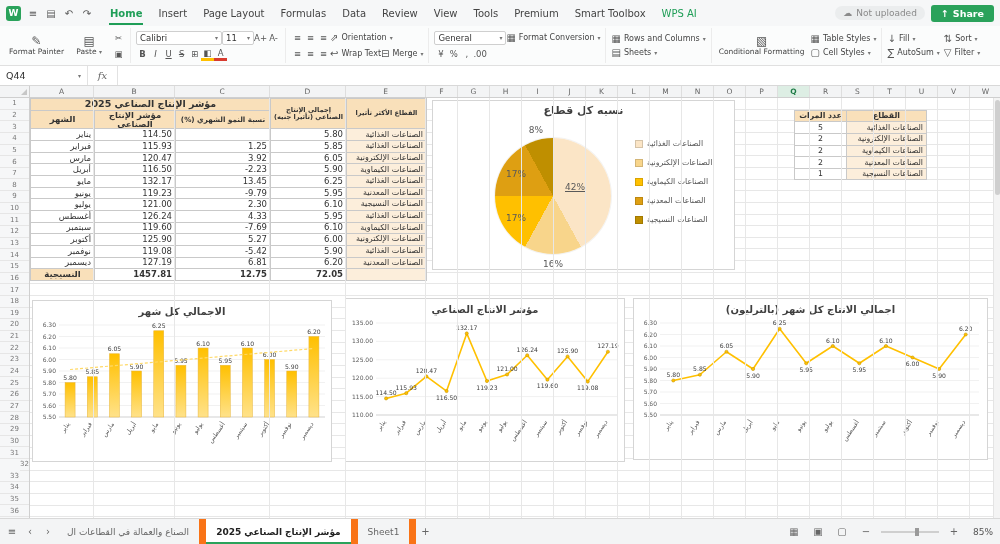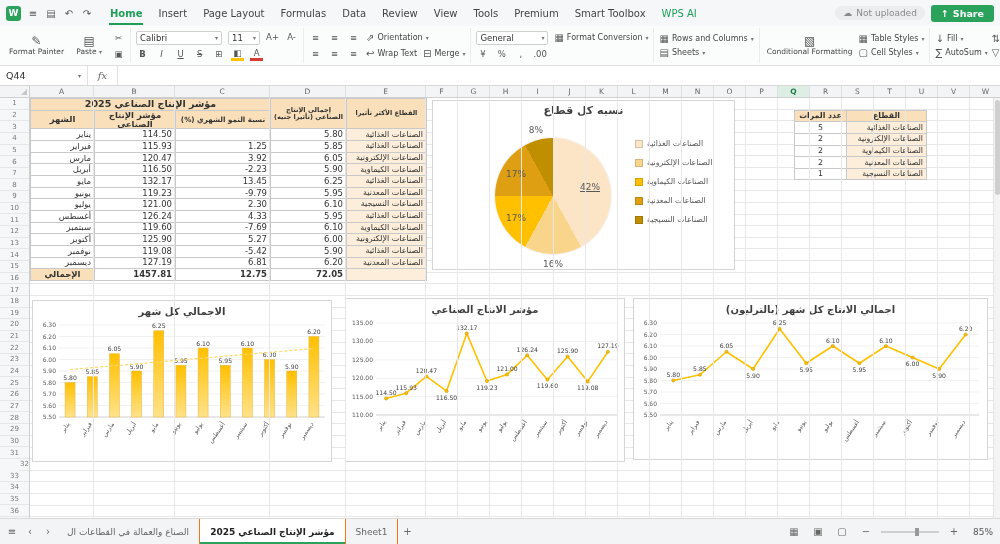--- a/index.html
+++ b/index.html
@@ -19,21 +19,21 @@
 .tb-right{margin-left:auto;display:flex;align-items:center;gap:6px}
 .pill{display:flex;align-items:center;gap:4px;background:#ebedee;color:#8a8a8a;font-size:9px;padding:2px 8px;border-radius:9px;white-space:nowrap}
 .share-btn{display:flex;align-items:center;gap:4px;background:#2aa25b;color:#fff;font-size:9.5px;padding:3px 10px;border-radius:3px;font-weight:bold}
 
 
 .ribbon{position:absolute;left:0;right:0;top:26px;height:40px;background:#fbfcfc;border-bottom:1px solid #e0e0e0;display:flex;align-items:stretch;padding:2px 2px;overflow:hidden}
 .rgroup{display:flex;align-items:center;padding:0 5px;border-right:1px solid #ececec;gap:4px;flex:0 0 auto}
 .bigbtn{display:flex;flex-direction:column;align-items:center;justify-content:center;font-size:7.5px;color:#444;min-width:38px;text-align:center;line-height:1.15;padding:0 2px}
 .bigbtn .bic{font-size:12px;line-height:1;margin-bottom:1px;color:#555}
 .stack{display:flex;flex-direction:column;gap:3px;justify-content:center}
-.srow{display:flex;gap:6px}
+.srow{display:flex;align-items:center;gap:0}
 .combo{border:1px solid #cfcfcf;background:#fff;border-radius:2px;font-size:8.5px;color:#333;padding:0 3px;display:flex;align-items:center;justify-content:space-between;height:14px;gap:3px;white-space:nowrap}
 .sbtn{min-width:13px;height:13px;display:flex;align-items:center;justify-content:center;font-size:8.5px;color:#555}
 .sbtn.b{font-weight:bold}.sbtn.i{font-style:italic}.sbtn.u{text-decoration:underline}.sbtn.s{text-decoration:line-through}
 .sbtn.fillc{border-bottom:3px solid #ffc000}.sbtn.fontc{border-bottom:3px solid #d83b2f}
 .caret{font-size:6px;color:#777}
 .wbtn{display:flex;align-items:center;gap:3px;font-size:8px;color:#444;white-space:nowrap}
 .wbtn .bic{font-size:10px;color:#555}
 
 
 .formulabar{position:absolute;left:0;right:0;top:66px;height:20px;background:#fff;border-bottom:1px solid #d8d8d8;display:flex;align-items:stretch}
@@ -80,21 +80,21 @@
 .pie-label{position:absolute;font-size:9px;color:#595959;transform:translate(-50%,-50%);white-space:nowrap}
 .legend{position:absolute;display:flex;flex-direction:column;gap:10px}
 .litem{display:flex;align-items:center;gap:4px}
 .lsq{width:8px;height:8px;flex:0 0 auto;border:1px solid rgba(0,0,0,.15)}
 .ltxt{font-size:7.8px;color:#555;direction:rtl;white-space:nowrap}
 
 
 .bottombar{position:absolute;left:0;right:0;bottom:0;height:26px;background:#f3f4f5;border-top:1px solid #d9d9d9;display:flex;align-items:stretch;padding:0 3px;font-size:9px}
 .bb-ic{width:18px;display:flex;align-items:center;justify-content:center;color:#666;font-size:10px}
 .sheettabs{display:flex;align-items:stretch}
-.sheettab{padding:0 10px;display:flex;align-items:center;color:#666;max-width:175px;white-space:nowrap;overflow:hidden;direction:rtl;border-right:1px solid #f97316}
+.sheettab{padding:0 10px;display:flex;align-items:center;color:#666;max-width:175px;white-space:nowrap;overflow:hidden;direction:rtl;border-right:7px solid #f97316}
 .sheettab.active{background:#fff;color:#222;font-weight:bold;box-shadow:inset 0 -2px 0 #2aa25b}
 .bb-right{margin-left:auto;display:flex;align-items:center;gap:6px;color:#666;padding-right:4px}
 .zoomtrack{width:58px;height:2px;background:#cfcfcf;position:relative}
 .zoomthumb{position:absolute;left:34px;top:-3px;width:4px;height:8px;background:#9a9a9a}
 .zoomlabel{font-size:9px;color:#555;min-width:24px;text-align:right}
 </style>
 </head>
 <body>
 
 <div class="app">
@@ -462,21 +462,21 @@
               <td class="sector">الصناعات الغذائية</td>
             </tr>
             <tr>
               <td class="ar">ديسمبر</td>
               <td class="num">127.19</td>
               <td class="num">6.81</td>
               <td class="num">6.20</td>
               <td class="sector">الصناعات المعدنية</td>
             </tr>
             <tr class="total">
-              <td class="hd">الإجمالي</td>
+              <td class="hd">النسيجية</td>
               <td class="num">1457.81</td>
               <td class="num">12.75</td>
               <td class="num">72.05</td>
               <td class="sector"></td>
             </tr>
           </tbody>
       </table>
 
       <table class="countstable" style="left:764px;top:11.65px">
         <colgroup>
@@ -509,21 +509,21 @@
             <tr>
               <td class="cnt">1</td>
               <td class="sec">الصناعات النسيجية</td>
             </tr>
           </tbody>
       </table>
 
       <div class="chartbox" id="pieBox" style="left:402px;top:2px;width:303px;height:170px">
         <div class="ctitle" style="font-size:11px" id="pieTitle">نسبه كل قطاع</div>
       <div class="pie" style="left: 62px; top: 37px; width: 116px; height: 116px; background: conic-gradient(rgb(251, 229, 198) 0%, rgb(251, 229, 198) 42%, rgb(248, 213, 139) 42%, rgb(248, 213, 139) 58%, rgb(255, 192, 0) 58%, rgb(255, 192, 0) 75%, rgb(222, 159, 18) 75%, rgb(222, 159, 18) 92%, rgb(191, 143, 0) 92%, rgb(191, 143, 0) 100%); box-shadow: rgba(0, 0, 0, 0.05) 0px 0px 0px 1px;"></div>
-          <span class="pie-label" style="left: 157px; top: 86.0571px; text-decoration: underline;">42%</span>
+          <span class="pie-label" style="left: 142px; top: 86.0571px; text-decoration: underline;">42%</span>
           <span class="pie-label" style="left: 120px; top: 163.44px;">16%</span>
           <span class="pie-label" style="left: 83.057px; top: 116.848px;">17%</span>
           <span class="pie-label" style="left: 83.057px; top: 73.1519px;">17%</span>
           <span class="pie-label" style="left: 102.98px; top: 28.7102px;">8%</span>
           <div class="legend" style="left: 202px; top: 38px;">
             <div class="litem">
               <span class="lsq" style="background: rgb(251, 229, 198);"></span>
               <span class="ltxt">الصناعات الغذائية</span>
             </div>
             <div class="litem">

